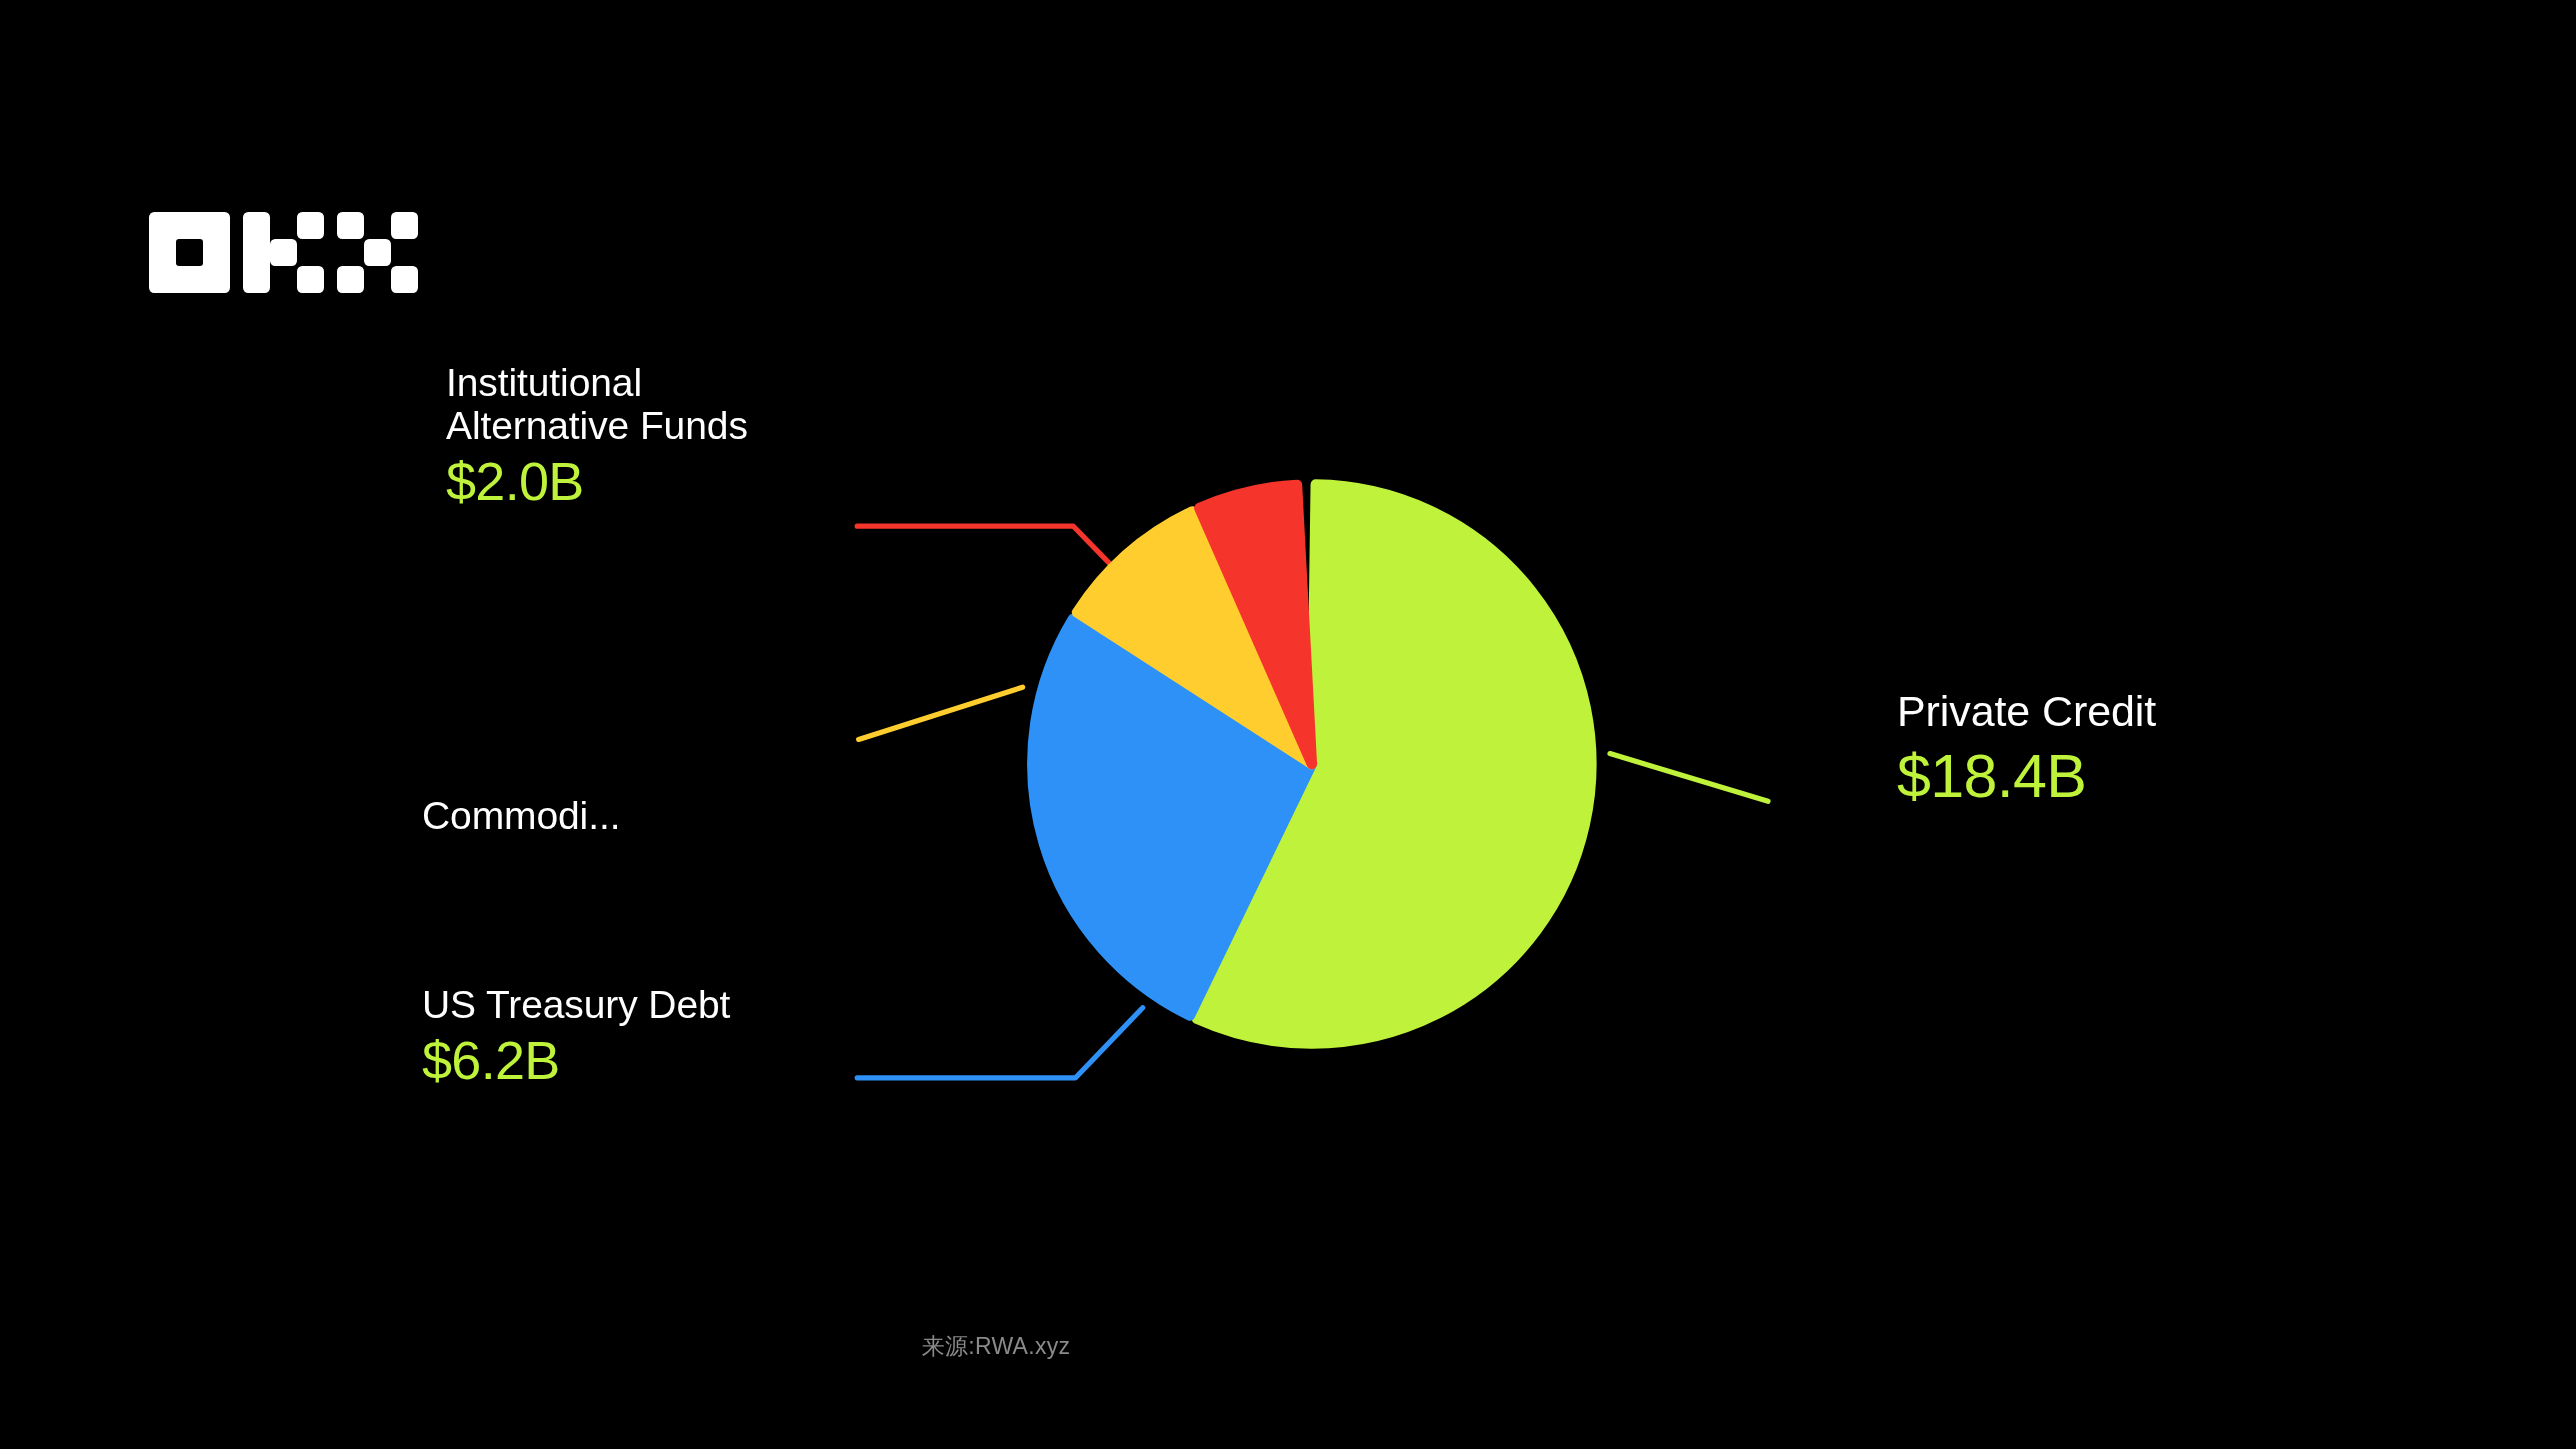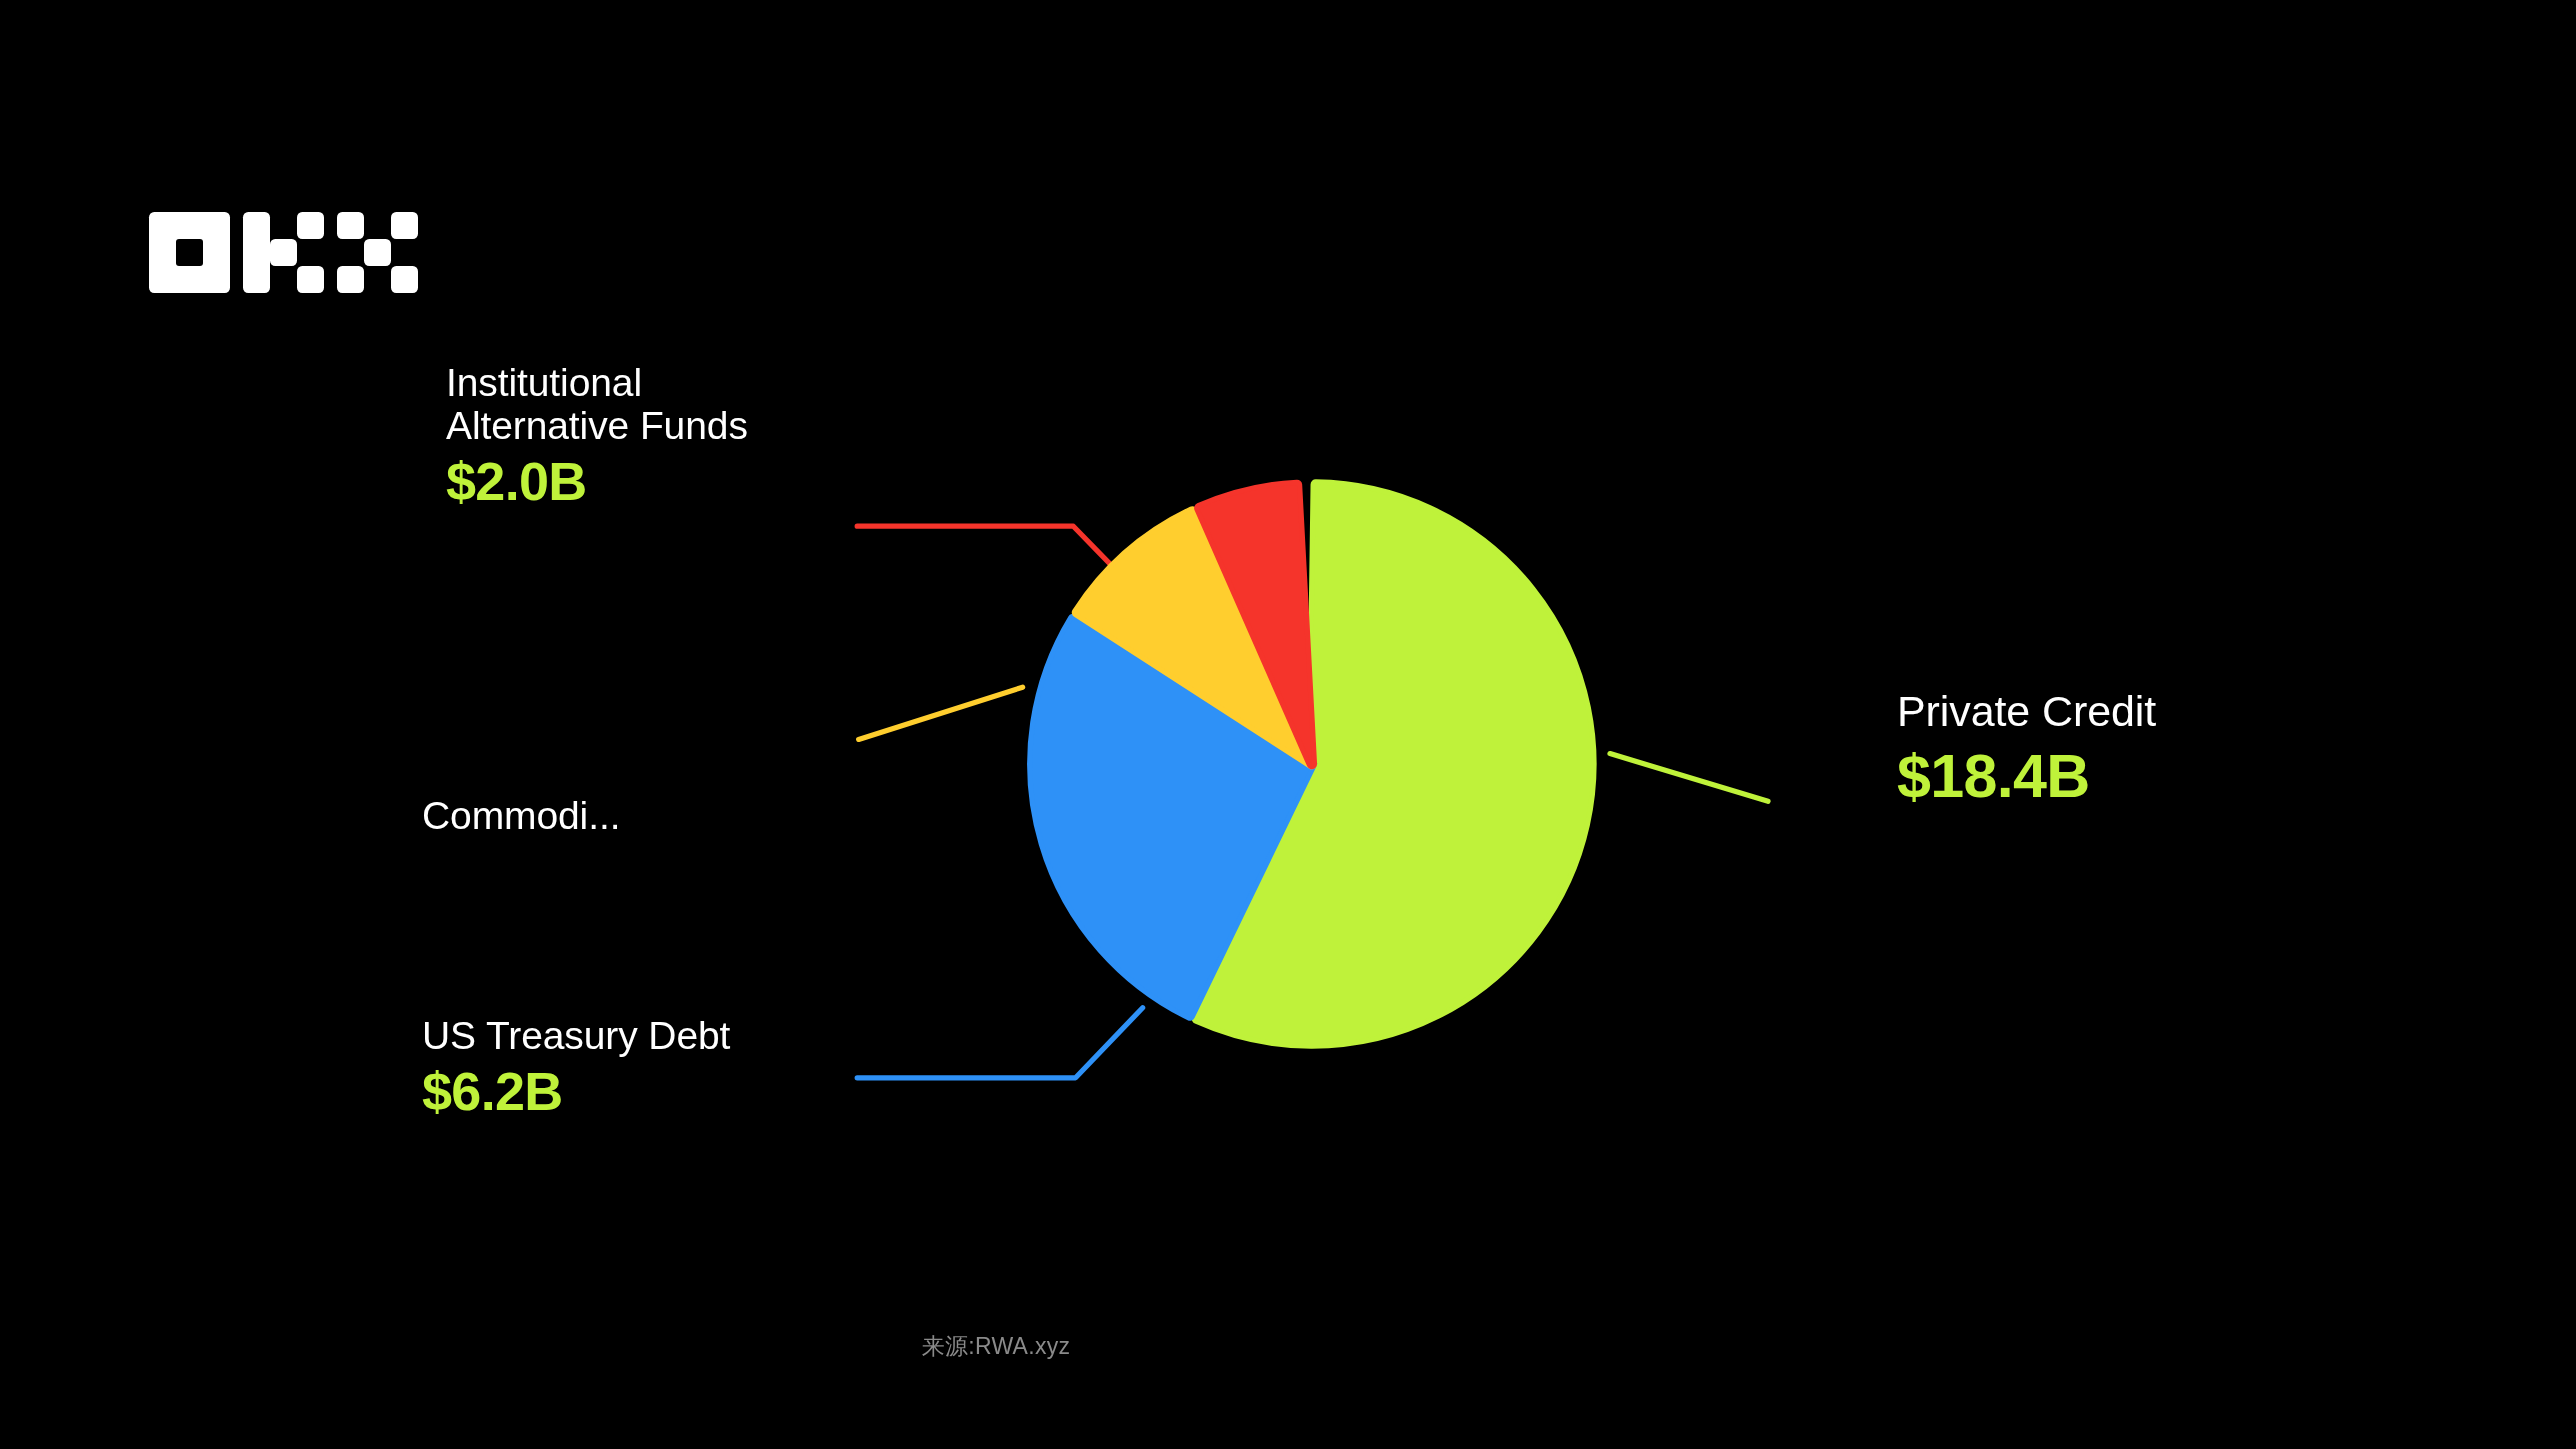--- a/index.html
+++ b/index.html
@@ -17,34 +17,34 @@
 
   
   .callout{position:absolute;}
   .callout .cat{
     color:#ffffff;
     font-weight:400;
     letter-spacing:-0.1px;
   }
   .callout .val{
     color:#BFF23A;
-    font-weight:700;
+    font-weight:400;
     letter-spacing:-0.7px;
   }
 
   .left-block .cat{font-size:39px;line-height:1.10;}
   .left-block .val{font-size:54px;line-height:1.12;margin-top:3px;}
 
   #callout-private-credit .cat{font-size:43px;line-height:1.18;}
   #callout-private-credit .val{font-size:61px;line-height:1.15;margin-top:4.5px;}
 
   
   #callout-inst-alt-funds{left:446px;top:362px;width:313px;}
   #callout-commodities  {left:422px;top:795px;width:313px;}
-  #callout-us-treasury  {left:422px;top:1015px;width:328px;}
+  #callout-us-treasury  {left:422px;top:984px;width:328px;}
   #callout-private-credit{left:1897px;top:686px;width:358px;}
 
   
   #pie-svg{position:absolute;left:0;top:0;width:2576px;height:1449px;}
 
   
   #source-note{
     position:absolute;left:0;top:1331px;width:2096px;
     text-align:center;color:#8a8a8a;font-size:23px;letter-spacing:0.3px;
   }

